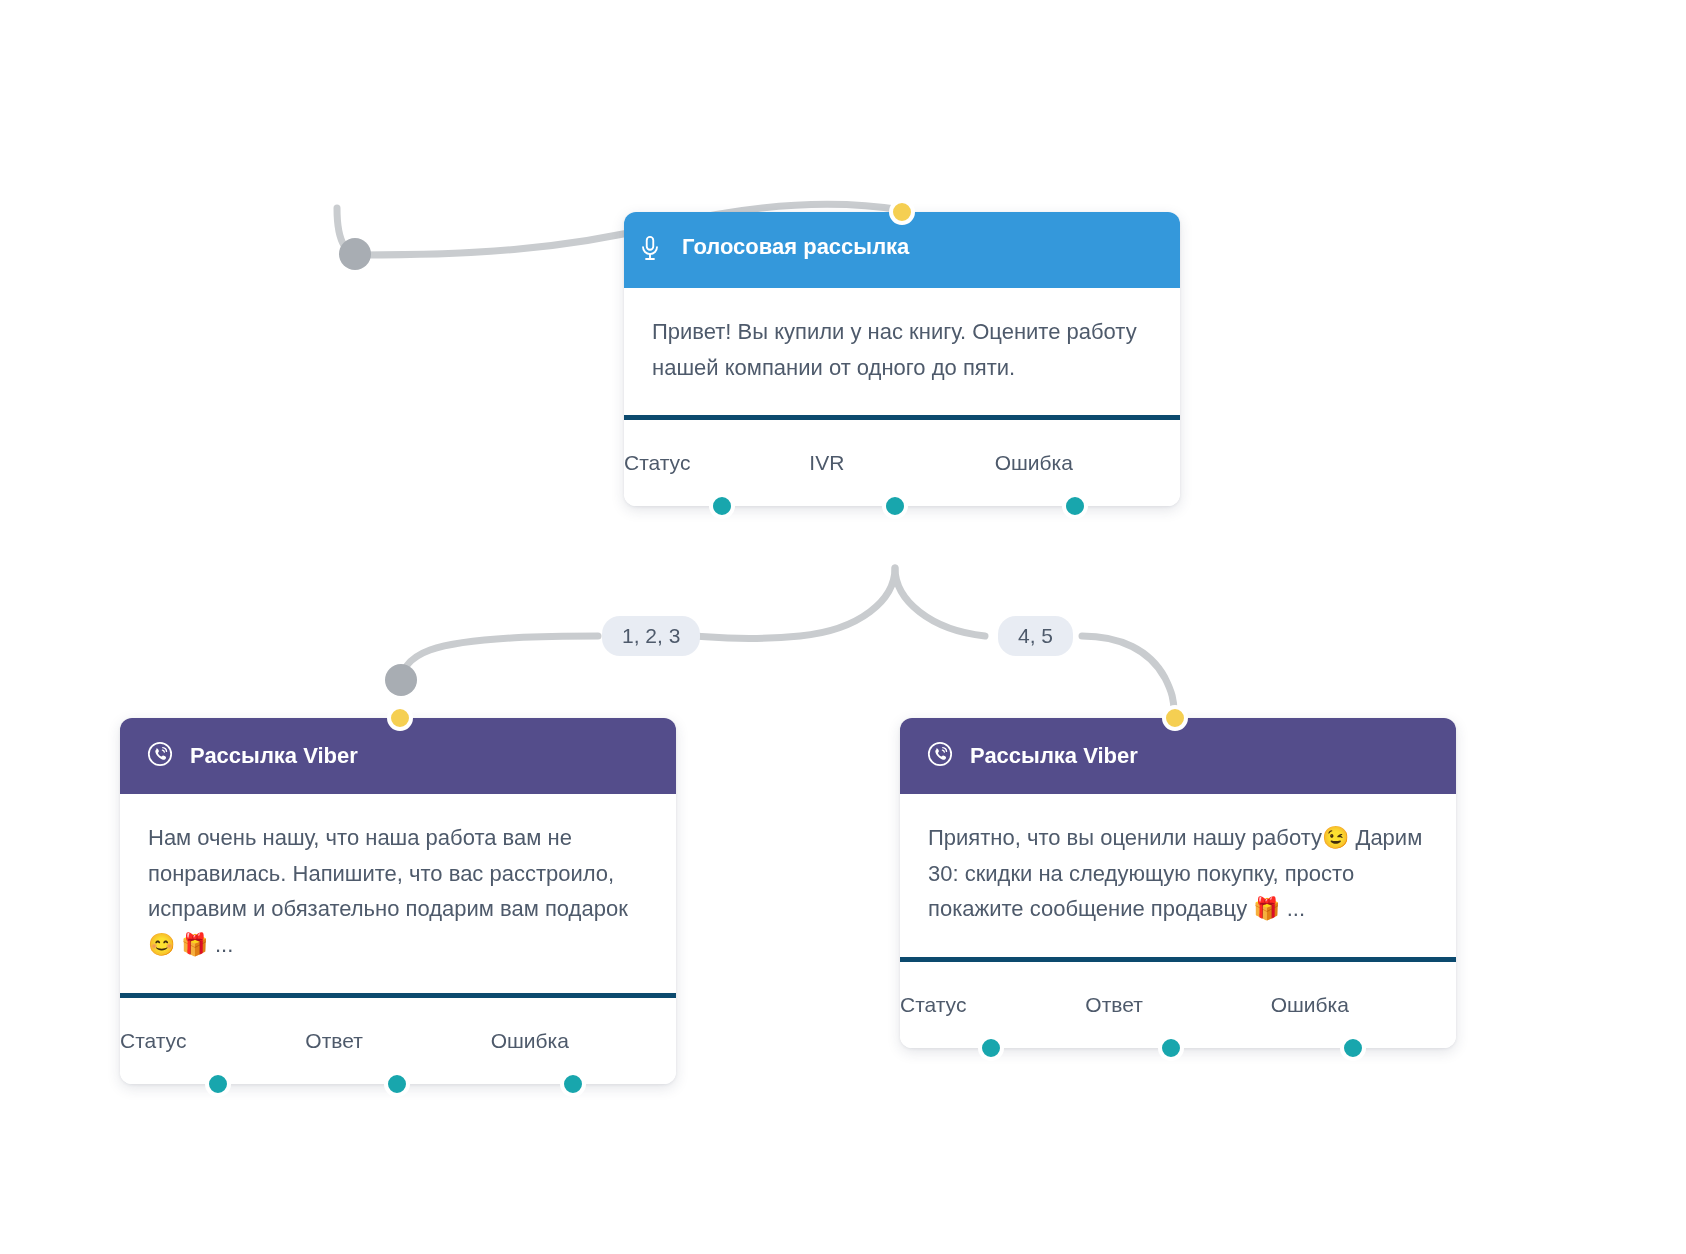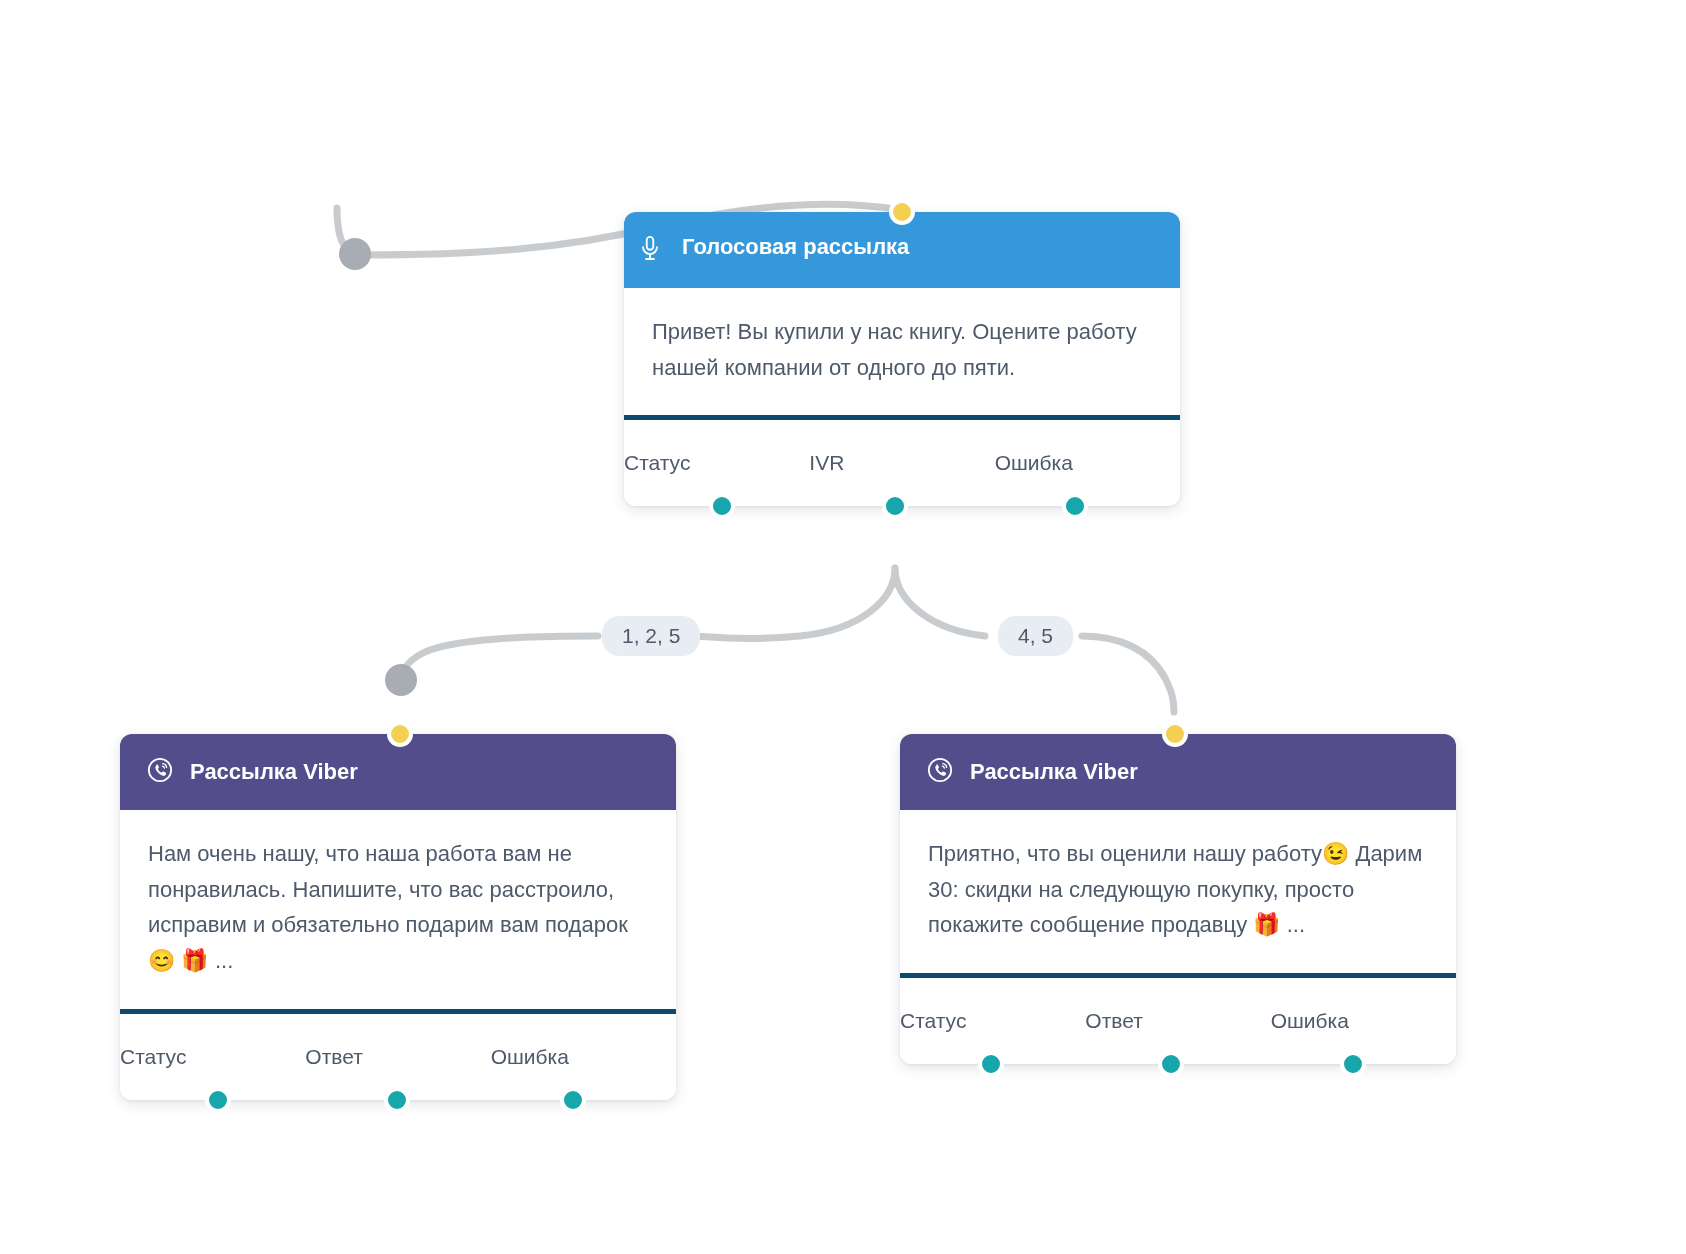--- a/index.html
+++ b/index.html
@@ -95,21 +95,21 @@
     align-items: center;
   }
   .port-col {
     flex: 1;
     text-align: left;
     font-size: 21px;
     color: #4e5a6b;
   }
 
   
-  .viber-node { width: 556px; margin-top: 16px; }
+  .viber-node { width: 556px; }
   .viber-left { left: 120px; top: 718px; }
   .viber-right { left: 900px; top: 718px; }
   .viber-head {
     background: #544d8b;
     display: flex;
     align-items: center;
     gap: 16px;
     padding: 22px 26px;
   }
   .viber-head .hdr-title {
@@ -153,21 +153,21 @@
 
     <path d="M 337 208 C 337 246 348 255 362 255 C 470 255 560 250 660 226 C 760 202 840 200 902 210" fill="none" stroke="#c9cccf" stroke-width="7" stroke-linecap="round"></path>
 
     <path d="M 895 568 C 895 600 860 630 800 636 C 740 642 706 636 694 636" fill="none" stroke="#c9cccf" stroke-width="7" stroke-linecap="round"></path>
     <path d="M 598 636 C 560 636 470 636 430 650 C 408 658 400 672 400 686" fill="none" stroke="#c9cccf" stroke-width="7" stroke-linecap="round"></path>
 
     <path d="M 895 568 C 895 600 930 630 985 636" fill="none" stroke="#c9cccf" stroke-width="7" stroke-linecap="round"></path>
     <path d="M 1082 636 C 1120 636 1150 650 1165 678 C 1172 692 1174 700 1174 712" fill="none" stroke="#c9cccf" stroke-width="7" stroke-linecap="round"></path>
   </svg>
 
-  <div class="edge-label" style="left:602px; top:616px;">1, 2, 5</div>
+  <div class="edge-label" style="left:602px; top:616px;">1, 2, 3</div>
   <div class="edge-label" style="left:998px; top:616px;">4, 5</div>
 
 
   <div class="port-dot port-grey" style="left:339px; top:238px; width:32px; height:32px;"></div>
 
   <div class="node voice-node">
     <div class="node-inner">
       <div class="voice-head">
         <span>
           <svg width="28" height="28" viewBox="0 0 24 24">

